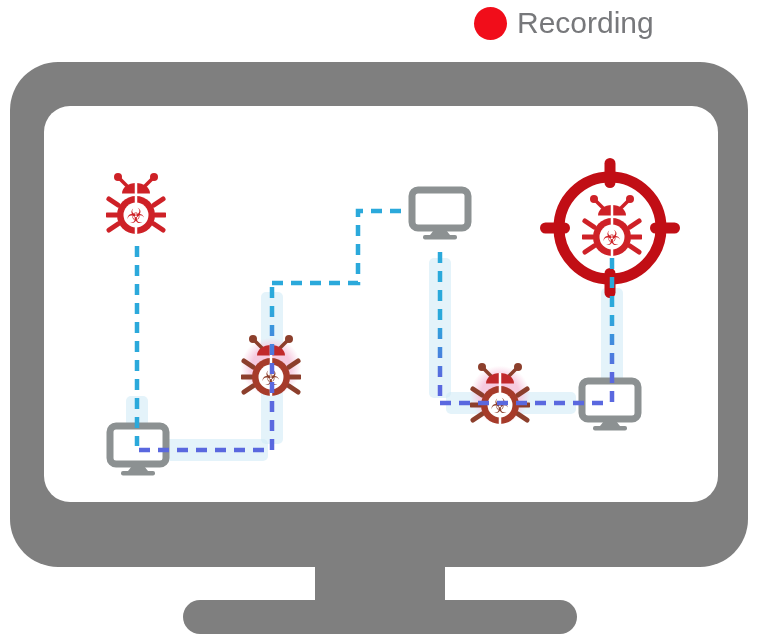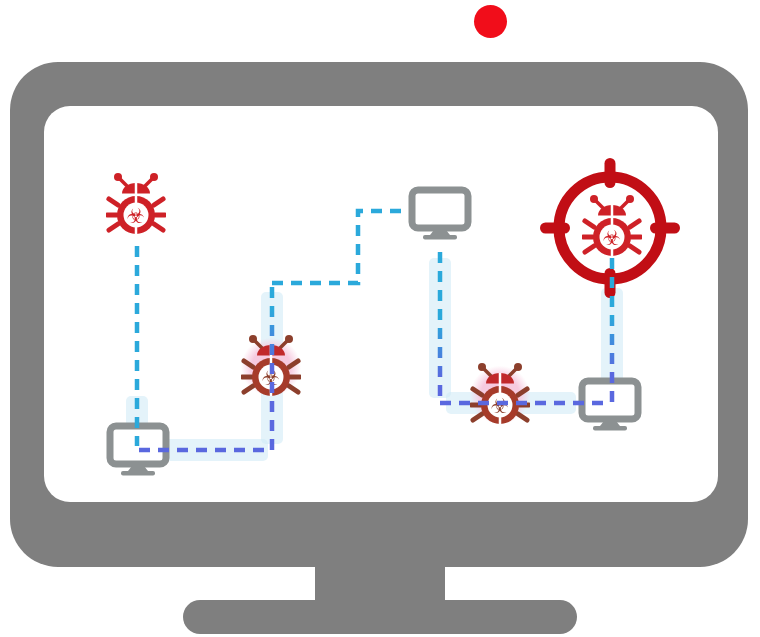--- a/index.html
+++ b/index.html
@@ -42,20 +42,21 @@
   
   .dash{fill:none;stroke-width:4.5;stroke-dasharray:11 8;}
 </style>
 </head>
 <body>
 
 <div class="stage">
 
   <div class="recording">
     <span class="rec-dot"></span>
+    <span class="rec-label">Recording</span>
   </div>
 
   <div class="monitor-neck"></div>
   <div class="monitor-base"></div>
   <div class="monitor-frame"></div>
   <div class="monitor-screen"></div>
 
   <svg class="full">
     <rect class="glow-rect" x="126" y="396" width="22" height="34" rx="5"></rect>
     <rect class="glow-rect" x="150" y="439" width="118" height="22" rx="5"></rect>

